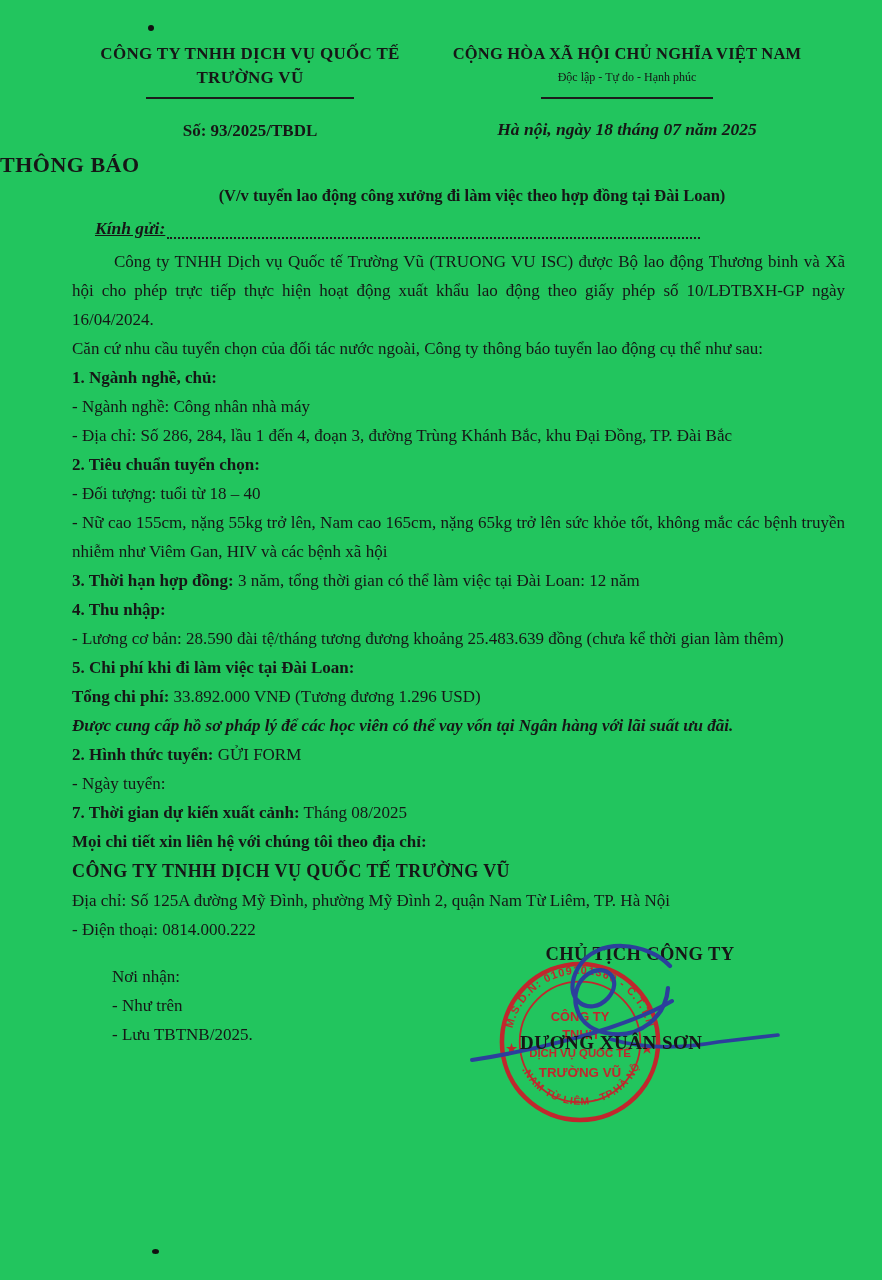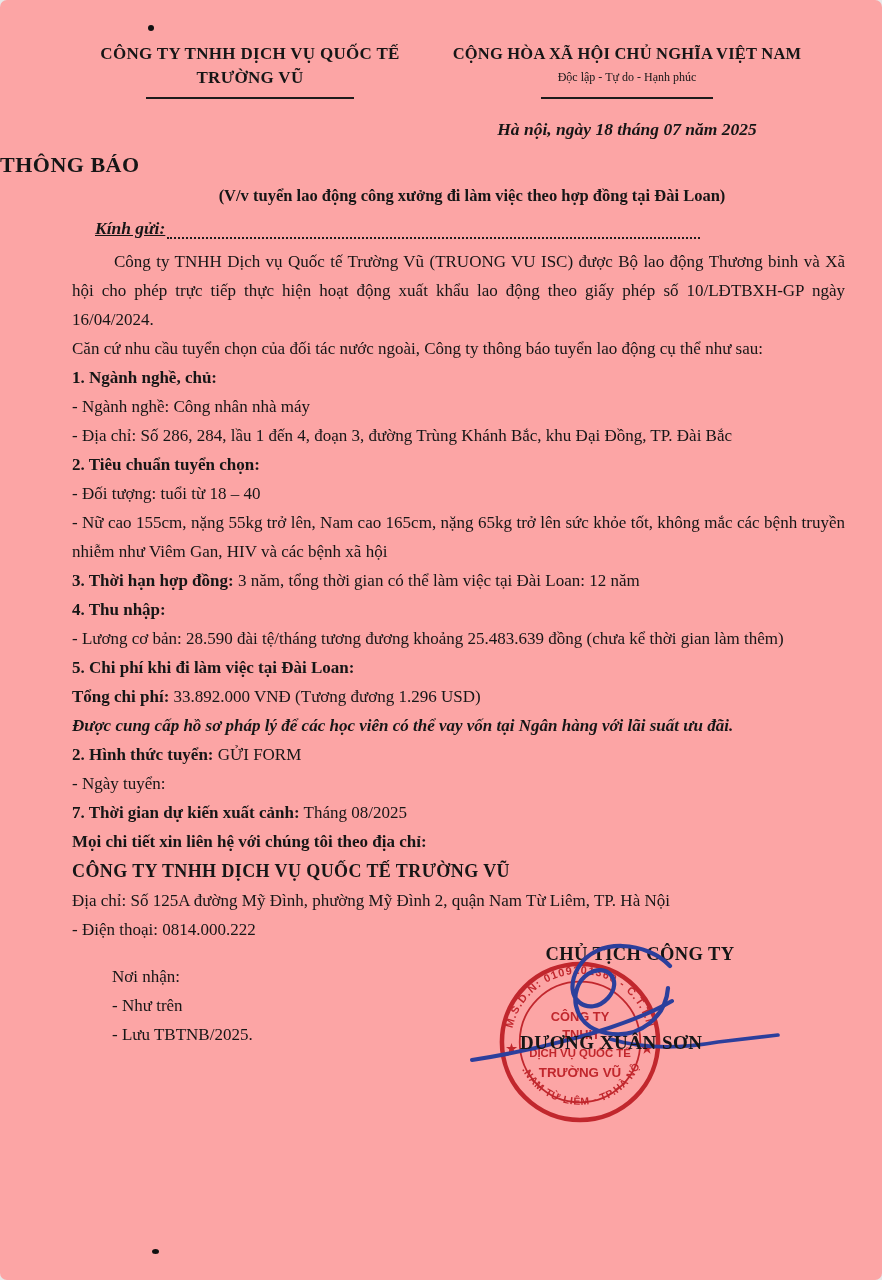--- a/index.html
+++ b/index.html
@@ -1,24 +1,23 @@
 <!DOCTYPE html>
 <html><head>
 <meta charset="utf-8">
 <style>
   html,body{margin:0;padding:0;background:#e8e8e8;}
   .page{
     position:relative;
     width:882px;height:1280px;
     margin:0 auto;
-    background:#fca5a5;
+    background:#22c55e;
     color:#161616;
     font-family:"Liberation Serif", serif;
     overflow:hidden;
-    border-radius:7px;
   }
   .speck{position:absolute;background:#111;border-radius:50%;}
   .speck.top{left:148px;top:25px;width:6px;height:6px;}
   .speck.bottom{left:152px;top:1249px;width:7px;height:5px;}
 
   
   .hdr-left{position:absolute;left:70px;top:42px;width:360px;text-align:center;}
   .hdr-right{position:absolute;left:437px;top:42px;width:380px;text-align:center;}
   .org-line{font-weight:bold;font-size:17px;line-height:24px;letter-spacing:.3px;}
   .nation-line{font-weight:bold;font-size:16.5px;line-height:23px;letter-spacing:.2px;}
@@ -65,20 +64,21 @@
 <body>
 
 <div class="page">
   <div class="speck top"></div>
   <div class="speck bottom"></div>
 
   <div class="hdr-left">
     <div class="org-line">CÔNG TY TNHH DỊCH VỤ QUỐC TẾ</div>
     <div class="org-line">TRƯỜNG VŨ</div>
     <div class="rule left-rule"></div>
+    <div class="doc-number">Số: 93/2025/TBDL</div>
   </div>
 
   <div class="hdr-right">
     <div class="nation-line">CỘNG HÒA XÃ HỘI CHỦ NGHĨA VIỆT NAM</div>
     <div class="motto-line">Độc lập - Tự do - Hạnh phúc</div>
     <div class="rule right-rule"></div>
     <div class="date-line">Hà nội, ngày 18 tháng 07 năm 2025</div>
   </div>
 
   <div class="doc-title">THÔNG BÁO</div>

